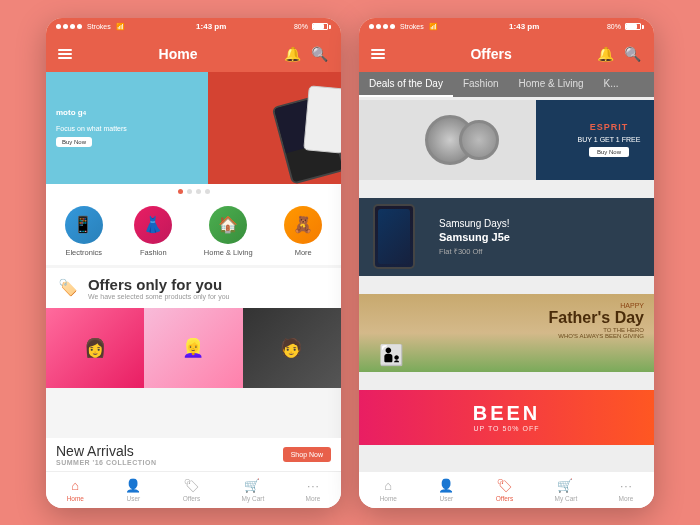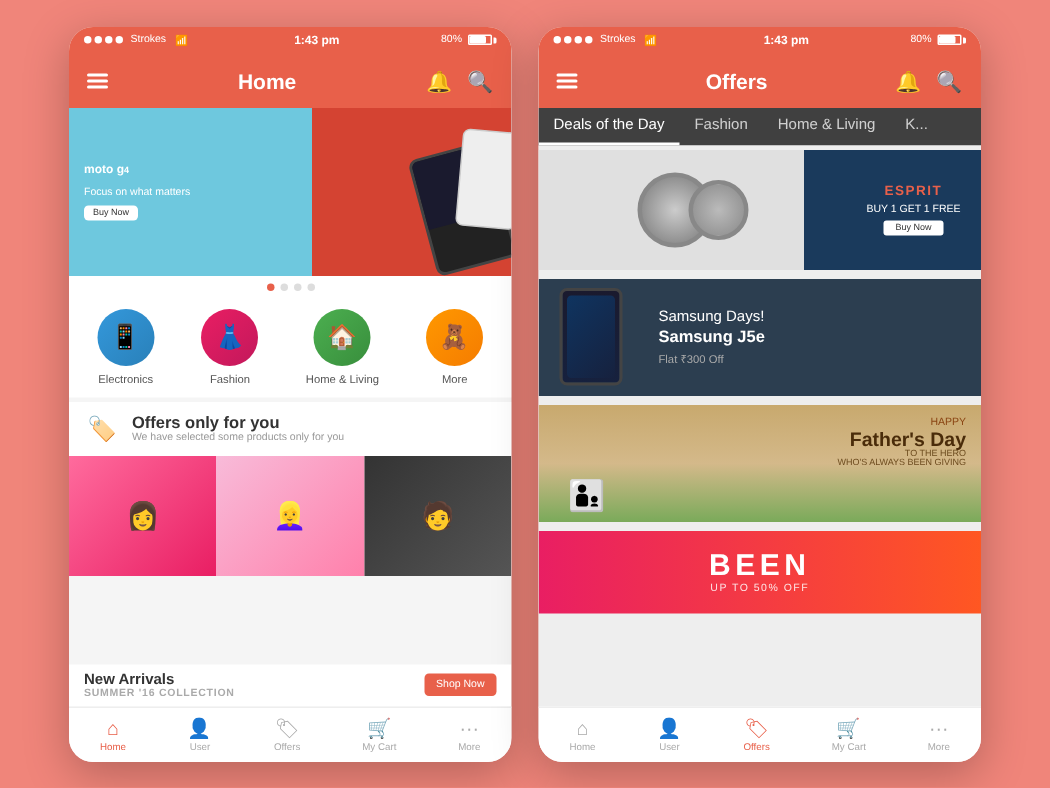--- a/index.html
+++ b/index.html
@@ -109,21 +109,21 @@
       gap: 2px;
     }
     .hamburger span {
       display: block;
       width: 14px; height: 2px;
       background: white;
       border-radius: 1px;
     }
     
     .tabs {
-      background: #404040;
+      background: #737373;
       display: flex;
       overflow-x: hidden;
       border-bottom: none;
     }
     .tab {
       color: rgba(255,255,255,0.75);
       font-size: 10px;
       padding: 6px 10px;
       cursor: pointer;
       white-space: nowrap;
@@ -278,21 +278,21 @@
       align-items: center;
       padding: 8px 12px;
       gap: 10px;
       margin-top: 3px;
     }
     .tag-icon {
       color: #e8604a;
       font-size: 16px;
     }
     .offers-text h4 {
-      font-size: 11px;
+      font-size: 15px;
       font-weight: 700;
       color: #333;
     }
     .offers-text p {
       font-size: 7px;
       color: #999;
     }
     
     .new-arrivals {
       flex: 1;
@@ -323,21 +323,21 @@
     .arrivals-overlay {
       position: absolute;
       bottom: 0;
       left: 0; right: 0;
       background: white;
       padding: 5px 10px;
       display: flex;
       align-items: center;
       justify-content: space-between;
     }
-    .arrivals-title { font-size: 10px; font-weight: 700; color: #333; }
+    .arrivals-title { font-size: 14px; font-weight: 400; color: #333; }
     .shop-btn {
       background: #e8604a;
       color: white;
       font-size: 7px;
       padding: 4px 8px;
       border-radius: 3px;
       cursor: pointer;
     }
     
     .bottom-nav {
@@ -472,21 +472,21 @@
       justify-content: center;
       position: relative;
     }
     .fathers-text {
       position: absolute;
       top: 8px;
       right: 10px;
       text-align: right;
     }
     .fathers-happy { color: #8B4513; font-size: 7px; }
-    .fathers-day-title { color: #4a2c0a; font-size: 13px; font-weight: 700; }
+    .fathers-day-title { color: #4a2c0a; font-size: 16px; font-weight: 700; }
     .fathers-sub { color: #6d4c1f; font-size: 6px; }
     .fathers-figure {
       position: absolute;
       bottom: 5px;
       left: 20px;
       font-size: 20px;
     }
     
     .deal-sale {
       height: 55px;
@@ -700,21 +700,21 @@
       </div>
     </div>
 
     <div class="tabs">
       <div class="tab active">Deals of the Day</div>
       <div class="tab">Fashion</div>
       <div class="tab">Home &amp; Living</div>
       <div class="tab">K...</div>
     </div>
 
-    <div class="phone-body" style="background:#eee; gap:3px; padding:3px 0;">
+    <div class="phone-body" style="background:#eee; gap:15px; padding:3px 0;">
 
       <div class="deal-card deal-watches">
         <div class="watches-img">
           <div class="watch-circle big"></div>
           <div class="watch-circle"></div>
         </div>
         <div class="esprit-side">
           <div class="esprit-logo">ESPRIT</div>
           <div class="esprit-offer">BUY 1 GET 1 FREE</div>
           <div class="esprit-btn">Buy Now</div>

